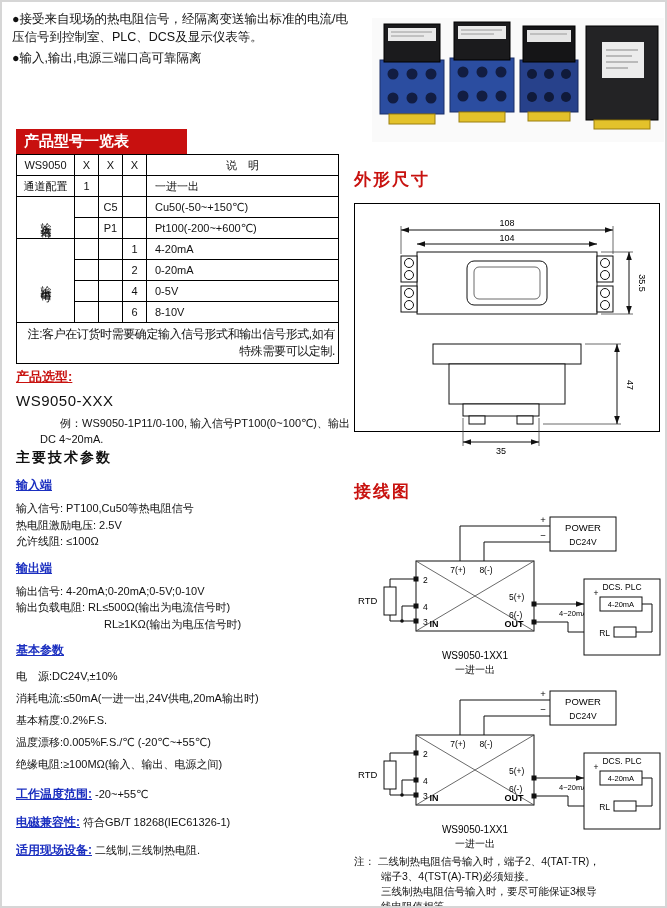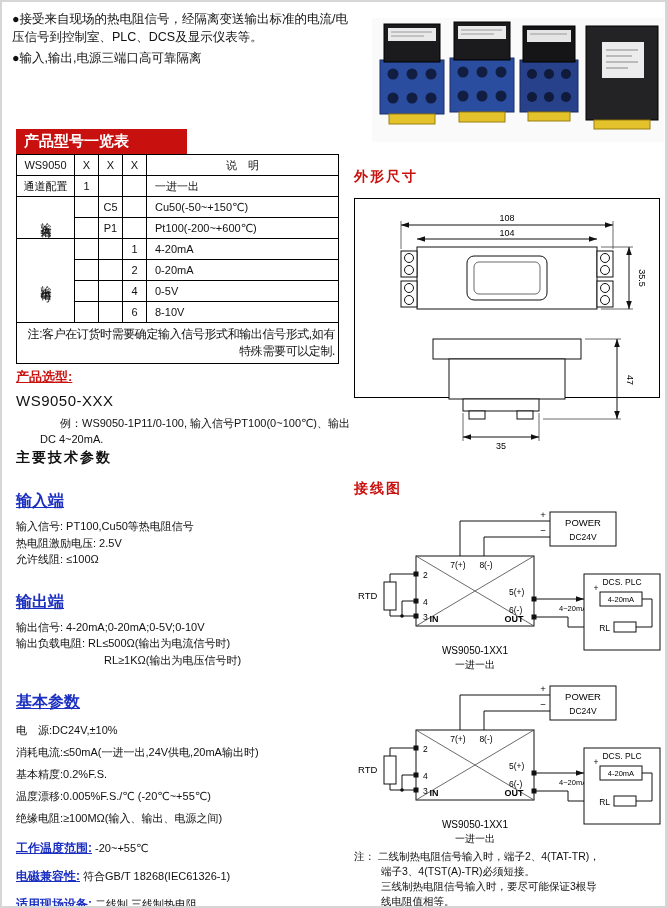--- a/index.html
+++ b/index.html
@@ -31,32 +31,32 @@
   
   .sel-wrap { position:absolute; left:14px; top:366px; width:334px; }
   .sel-title { color:#c8120f; font-size:13px; font-weight:bold; text-decoration:underline; }
   .sel-model { font-size:15px; margin-top:6px; letter-spacing:.5px; }
   .sel-ex  { font-size:11px; margin-top:7px; line-height:1.45;margin-left:44px; }
   .sel-ex2 { font-size:11px; padding-left:24px; line-height:1.4; }
 
   
   .tech { position:absolute; left:14px; top:447px; width:336px; }
   .tech-title { font-size:14px; font-weight:bold; letter-spacing:2px; }
-  .sec-head { color:#1b2fc0; font-size:16px; font-weight:bold; text-decoration:underline;
-              margin-top:24px; margin-bottom:6px; }
+  .sec-head { color:#1b2fc0; font-size:12px; font-weight:bold; text-decoration:underline;
+              margin-top:10px; margin-bottom:6px; }
   .t-line { font-size:11px; line-height:16.5px; }
   .t-line.indent { padding-left:88px; }
   .basic .t-line { line-height:22px; }
   .inline-item { font-size:11px; margin-top:11px; }
   .inline-item .ih { color:#1b2fc0; font-weight:bold; text-decoration:underline; font-size:12px; }
 
   
   .outline-sec { position:absolute; left:352px; top:166px; width:310px; }
-  .r-title { color:#c8120f; font-size:14px; font-weight:bold; letter-spacing:2px; }
-  .outline-box { margin-top:12px; border:1px solid #000; width:306px; height:200px; background:#fff; }
+  .r-title { color:#c8120f; font-size:17px; font-weight:bold; letter-spacing:2px; }
+  .outline-box { margin-top:12px; border:1px solid #000; width:306px; height:229px; background:#fff; }
 
   .wiring-sec { position:absolute; left:352px; top:478px; width:314px; }
   .wdiag { display:block; margin-top:6px; }
   .wnotes { font-size:10.5px; line-height:1.42; margin-top:3px; }
   .wnotes .cont { padding-left:27px; }
 
   
   .ln  { fill:none; stroke:#111; stroke-width:1; }
   .lnf { fill:#fff; stroke:#111; stroke-width:1; }
   .lng { fill:none; stroke:#444; stroke-width:.8; }

